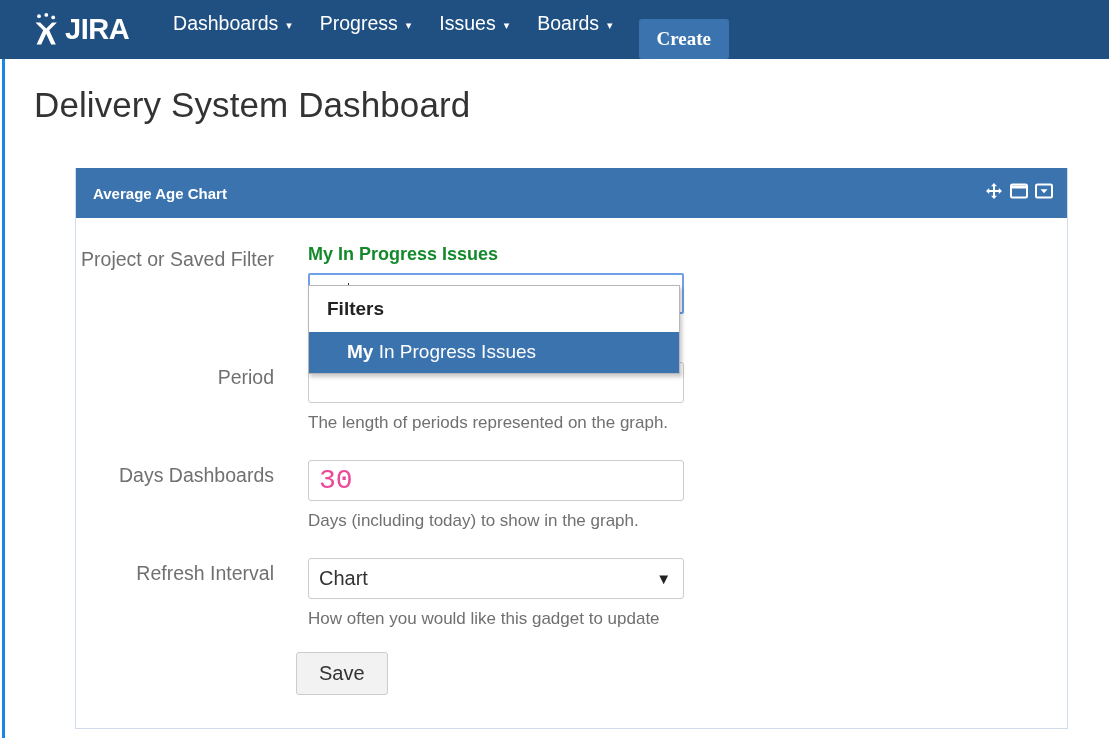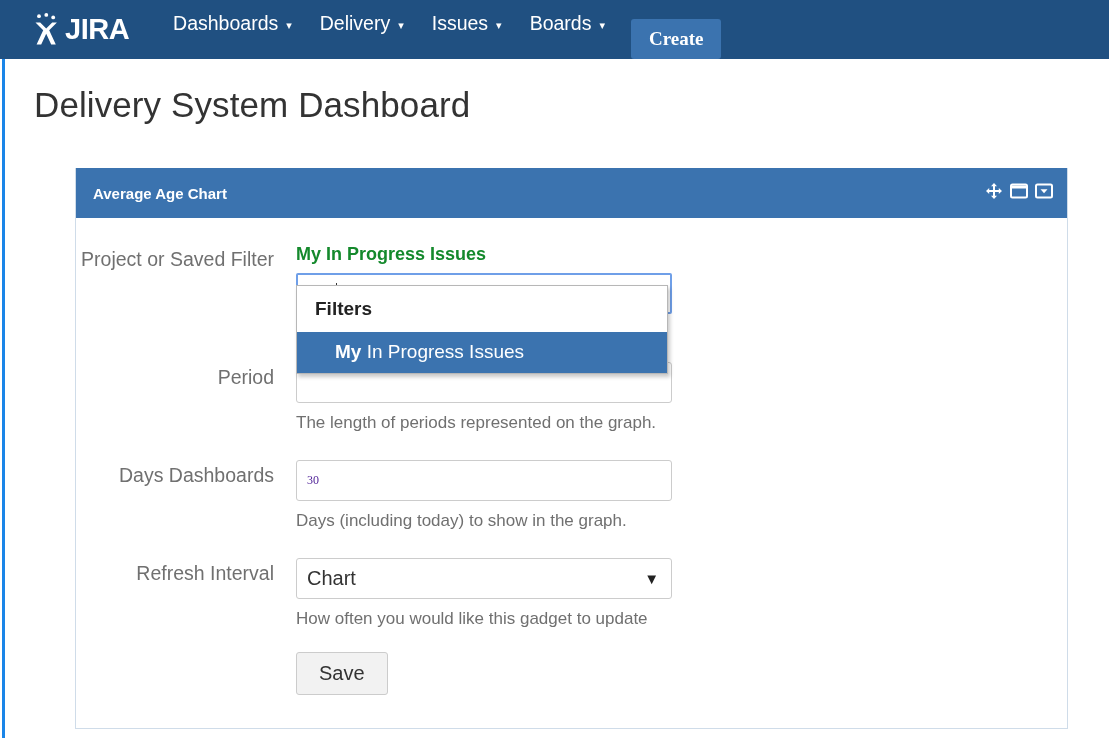--- a/index.html
+++ b/index.html
@@ -131,20 +131,21 @@
   .gadget-body {
     padding: 26px 0 30px 0;
     min-height: 510px;
     position: relative;
   }
 
   
   .frow {
     display: flex;
     margin-bottom: 0;
+    gap: 12px;
   }
   .flabel {
     width: 220px;
     min-width: 220px;
     text-align: right;
     color: #707070;
     font-size: 19.5px;
     line-height: 26px;
     padding-right: 22px;
     padding-top: 2px;
@@ -157,24 +158,24 @@
     color: #14892c;
     font-weight: bold;
     font-size: 18px;
     margin-bottom: 8px;
   }
   .textinput {
     width: 376px;
     height: 41px;
     border: 1px solid #cccccc;
     border-radius: 3px;
-    font-size: 12px;
-    color: #4c1d95;
+    font-size: 28px;
+    color: #ec4899;
     padding: 0 10px;
-    font-family: Liberation Serif, serif;
+    font-family: Liberation Mono, monospace;
     background: #ffffff;
     outline: none;
   }
   .caret-bar {
     display: inline-block;
     width: 1px;
     height: 22px;
     background: #333;
     vertical-align: -4px;
   }
@@ -273,21 +274,21 @@
       </svg>
     </span>
     <span class="logo-text">JIRA</span>
   </div>
 
   <div class="nav-item">
     <span>Dashboards</span>
     <span class="caret">▾</span>
   </div>
   <div class="nav-item">
-    <span>Delivery</span>
+    <span>Progress</span>
     <span class="caret">▾</span>
   </div>
   <div class="nav-item">
     <span>Issues</span>
     <span class="caret">▾</span>
   </div>
   <div class="nav-item">
     <span>Boards</span>
     <span class="caret">▾</span>
   </div>

